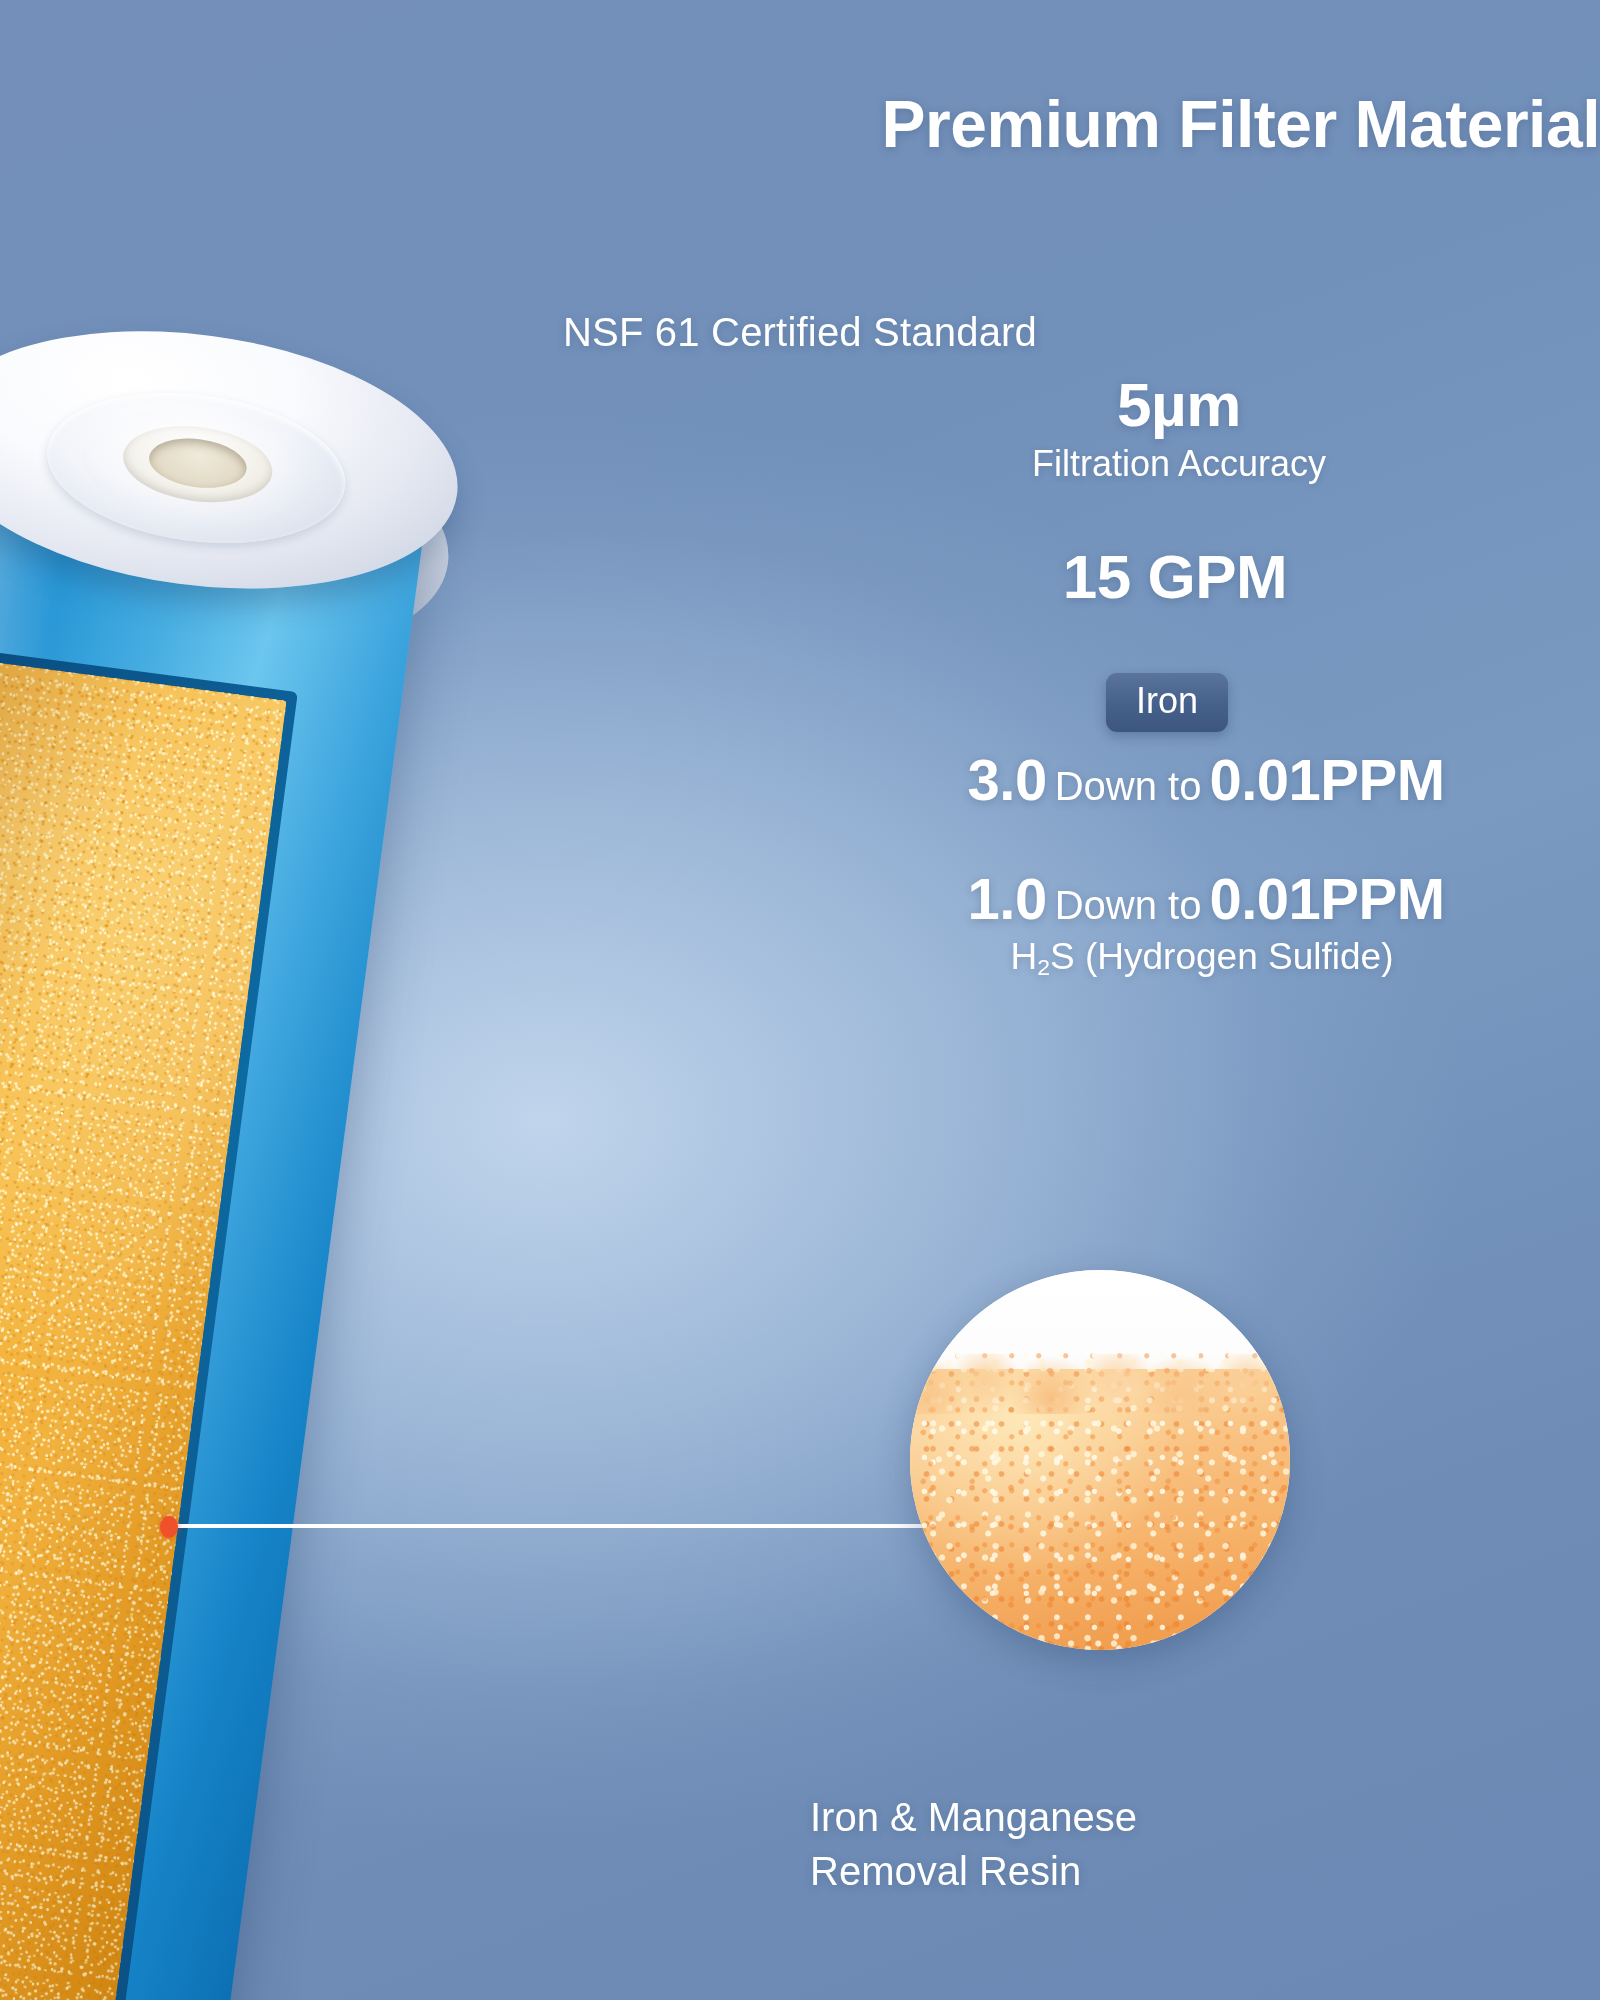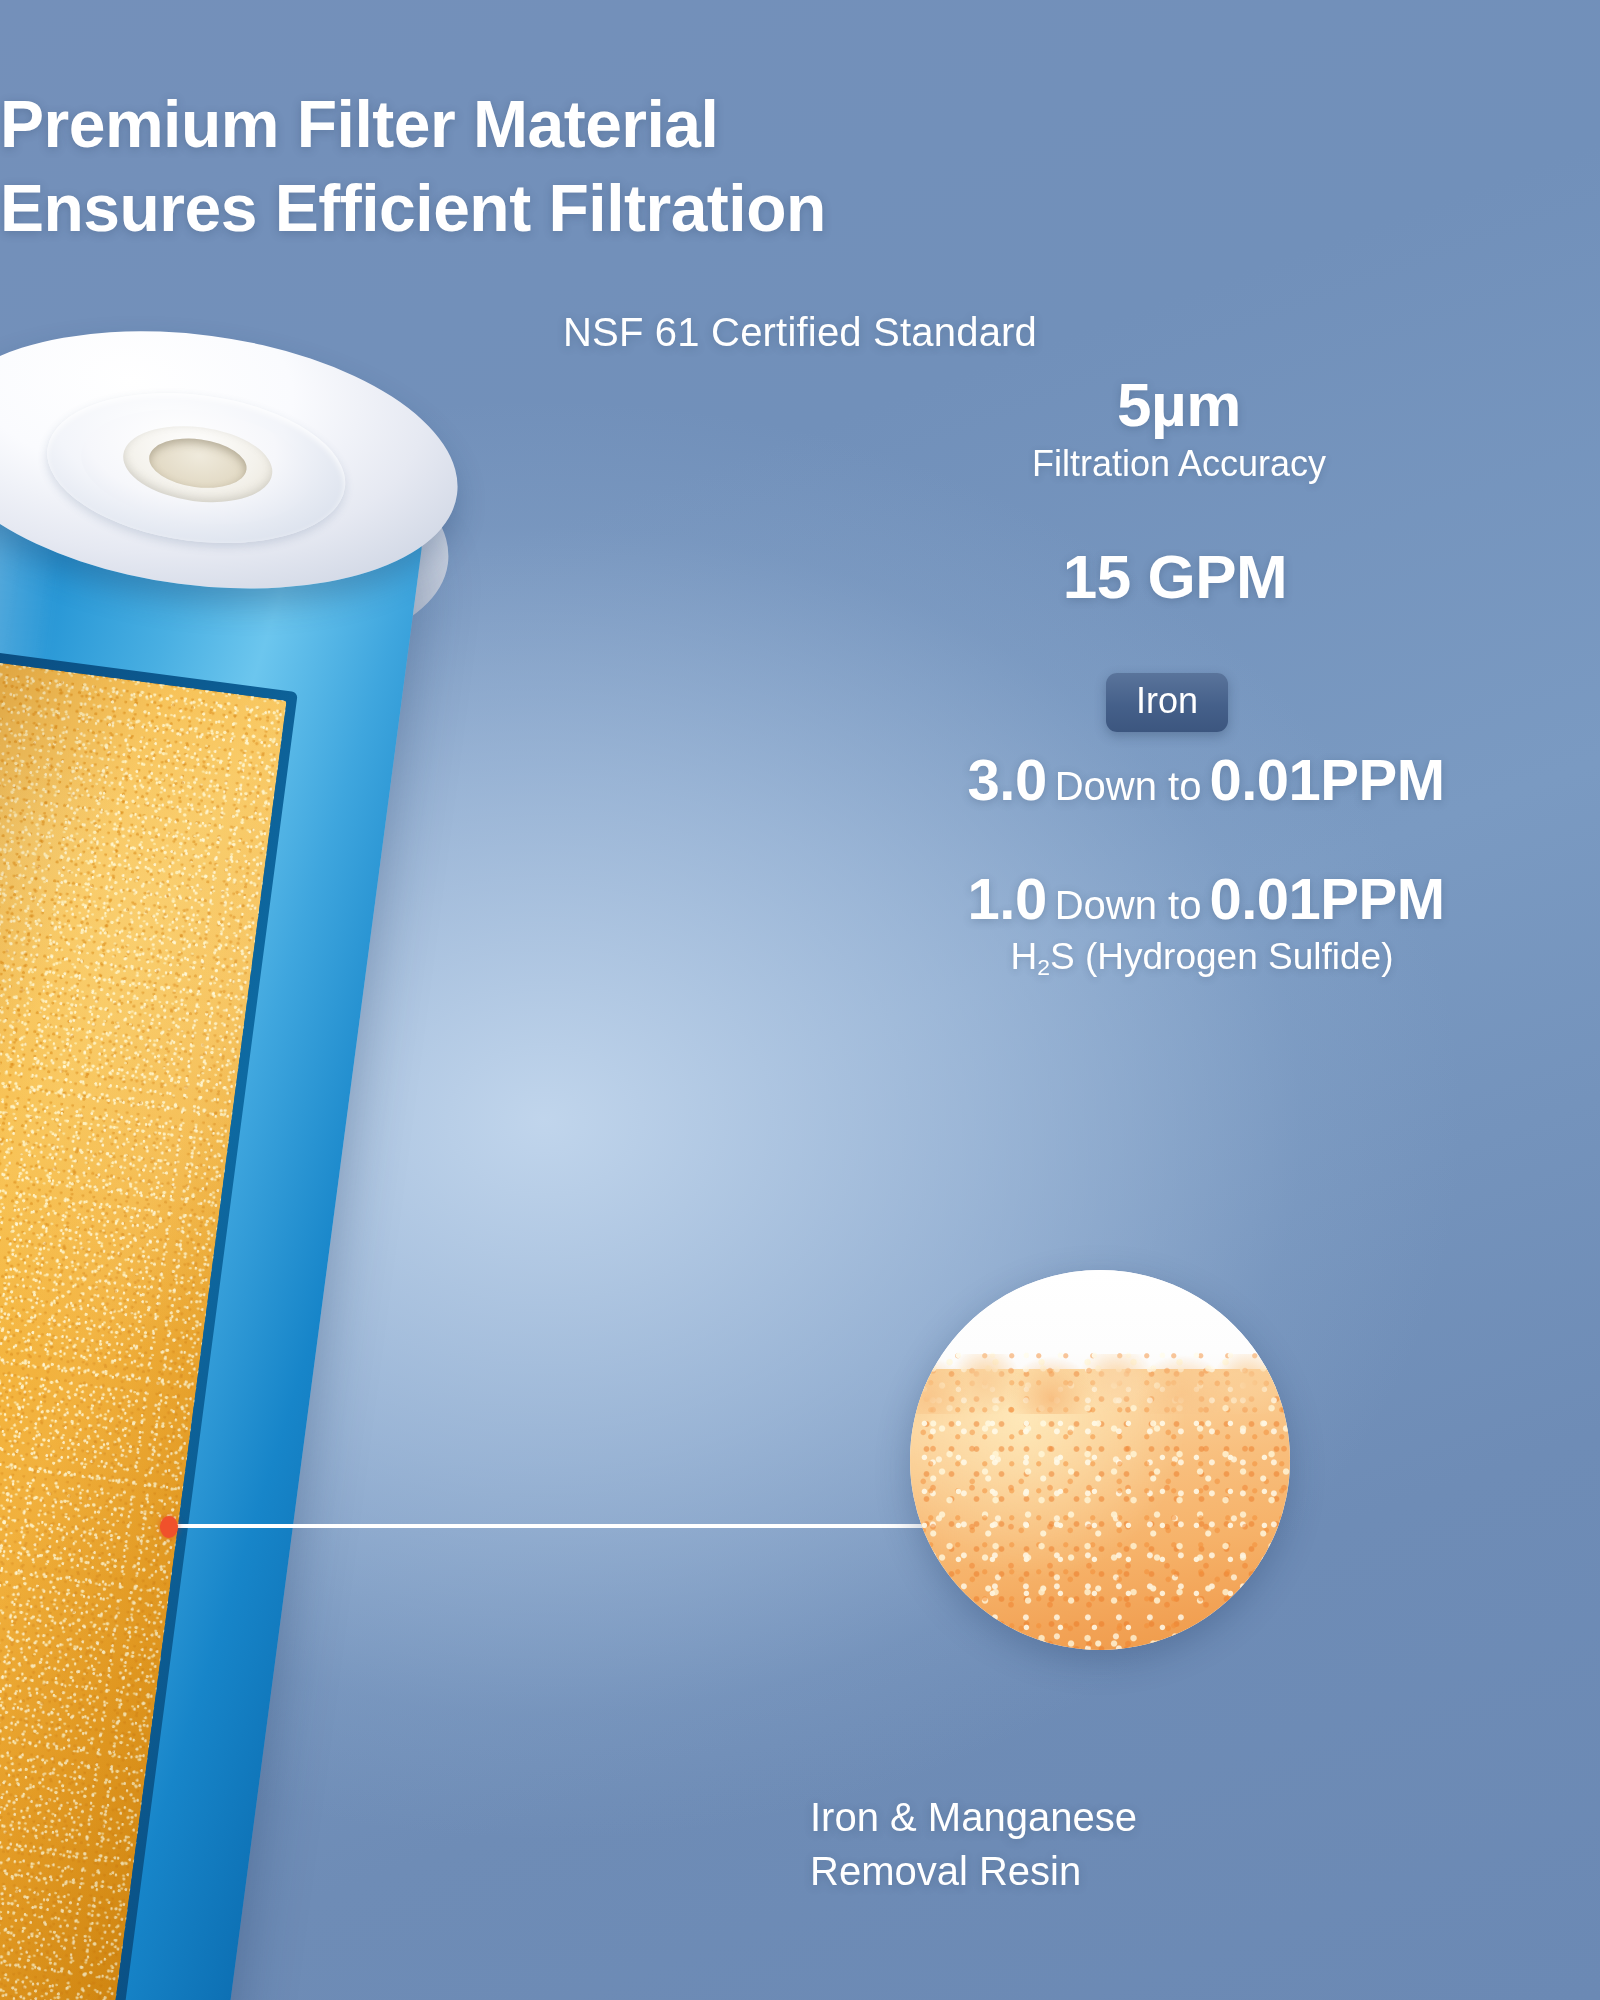--- a/index.html
+++ b/index.html
@@ -19,21 +19,21 @@
     background:
       radial-gradient(ellipse 1150px 900px at 34% 56%, rgba(196,216,238,0.95) 0%, rgba(176,200,228,0.62) 38%, rgba(150,178,212,0.18) 66%, rgba(140,170,206,0) 80%),
       linear-gradient(160deg, #7490BA 0%, #7190BA 28%, #7A9AC2 52%, #6E8CB6 78%, #6B89B4 100%);
   }
 
   
   .headline {
     position:absolute;
     left:0; top:82px;
     width:1600px;
-    text-align:left;
+    text-align:right;
     color:#FFFFFF;
     font-size:66px;
     font-weight:bold;
     letter-spacing:-0.5px;
     line-height:1.28;
     text-shadow:0 2px 10px rgba(40,62,92,0.28);
     z-index:40;
   }
   .headline .hl-line { display:block; }
 
@@ -336,21 +336,20 @@
     </div>
     <div class="cap"></div>
     <div class="cap-ring-1"></div>
     <div class="cap-ring-2"></div>
     <div class="cap-hole-outer"></div>
     <div class="cap-hole-inner"></div>
   </div>
 
   <h1 class="headline">
     <span class="hl-line">Premium Filter Material</span>
-    <span class="hl-line">Ensures Efficient Filtration</span>
   </h1>
 
   <div class="subhead">NSF 61 Certified Standard</div>
 
   <div class="spec-col">
 
     <div class="spec-block spec-accuracy">
       <div class="spec-value">5µm</div>
       <div class="spec-label">Filtration Accuracy</div>
     </div>

